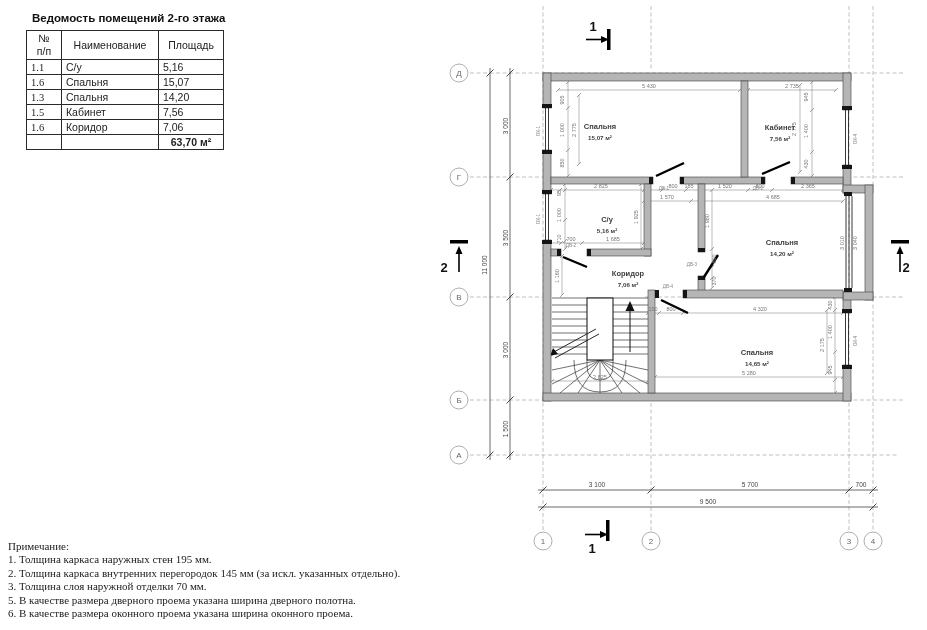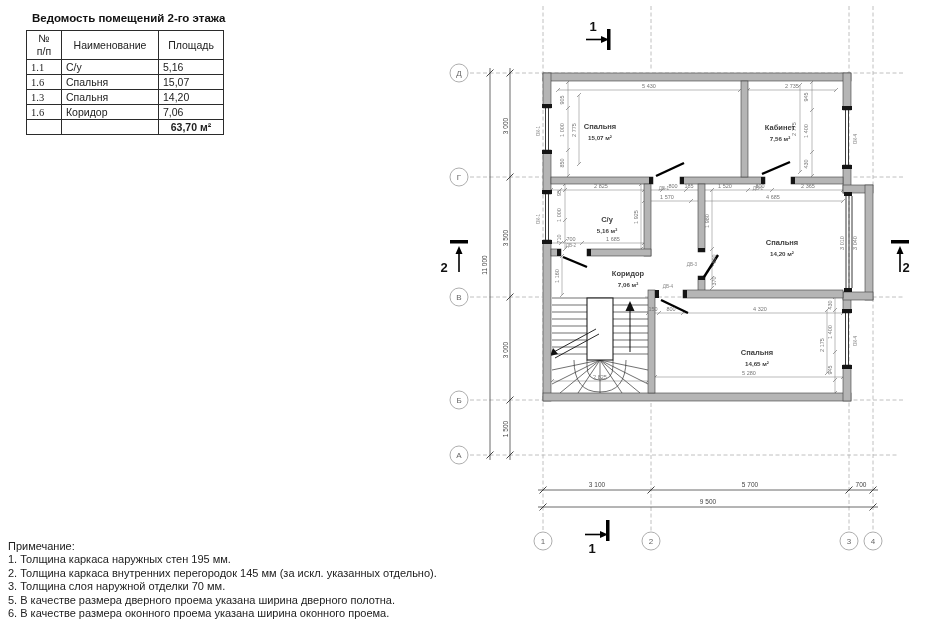--- a/index.html
+++ b/index.html
@@ -11,21 +11,21 @@
   table.sched{border-collapse:collapse;font-size:10.5px;color:#222;}
   table.sched th,table.sched td{border:1px solid #2b2b2b;padding:0 4px;height:14px;line-height:13px;}
   table.sched th{font-weight:normal;text-align:center;height:28px;white-space:pre-line;}
   th.h-num{width:26px;}  th.h-name{width:88px;margin-top:24px;}  th.h-area{width:56px;}
   td.c-num{text-align:left;font-family:Liberation Serif, serif;}
   td.c-name{text-align:left;}
   td.c-area{}
   td.c-total{text-align:center;font-weight:bold;height:16px;}
   
   .notes{position:absolute;left:8px;top:540px;font-size:11px;line-height:13.4px;color:#222;}
-  .note-line{white-space:nowrap;}
+  .note-line{white-space:nowrap;font-family:Liberation Serif, serif;}
   
   #plan-svg{position:absolute;left:0;top:0;}
   .grid{stroke:#b0b0b0;stroke-width:.8;stroke-dasharray:4 2.5;}
   .we,.wi{fill:#b5b5b5;stroke:#3c3c3c;stroke-width:.6;}
   .cap{fill:#151515;stroke:none;}
   .glz{stroke:#222;stroke-width:.9;}
   .leaf{stroke:#000;stroke-width:2.4;}
   .dimg{stroke:#444;stroke-width:.8;fill:none;}
   .tick{stroke:#333;stroke-width:.9;fill:none;}
   .diml{stroke:#777;stroke-width:.5;fill:none;}
@@ -68,20 +68,25 @@
           </tr>
           <tr>
             <td class="c-num">1.6</td>
             <td class="c-name">Спальня</td>
             <td class="c-area">15,07</td>
           </tr>
           <tr>
             <td class="c-num">1.3</td>
             <td class="c-name">Спальня</td>
             <td class="c-area">14,20</td>
+          </tr>
+          <tr>
+            <td class="c-num">1.5</td>
+            <td class="c-name">Кабинет</td>
+            <td class="c-area">7,56</td>
           </tr>
           <tr>
             <td class="c-num">1.6</td>
             <td class="c-name">Коридор</td>
             <td class="c-area">7,06</td>
           </tr>
         </tbody>
       <tfoot>
         <tr>
           <td></td>

